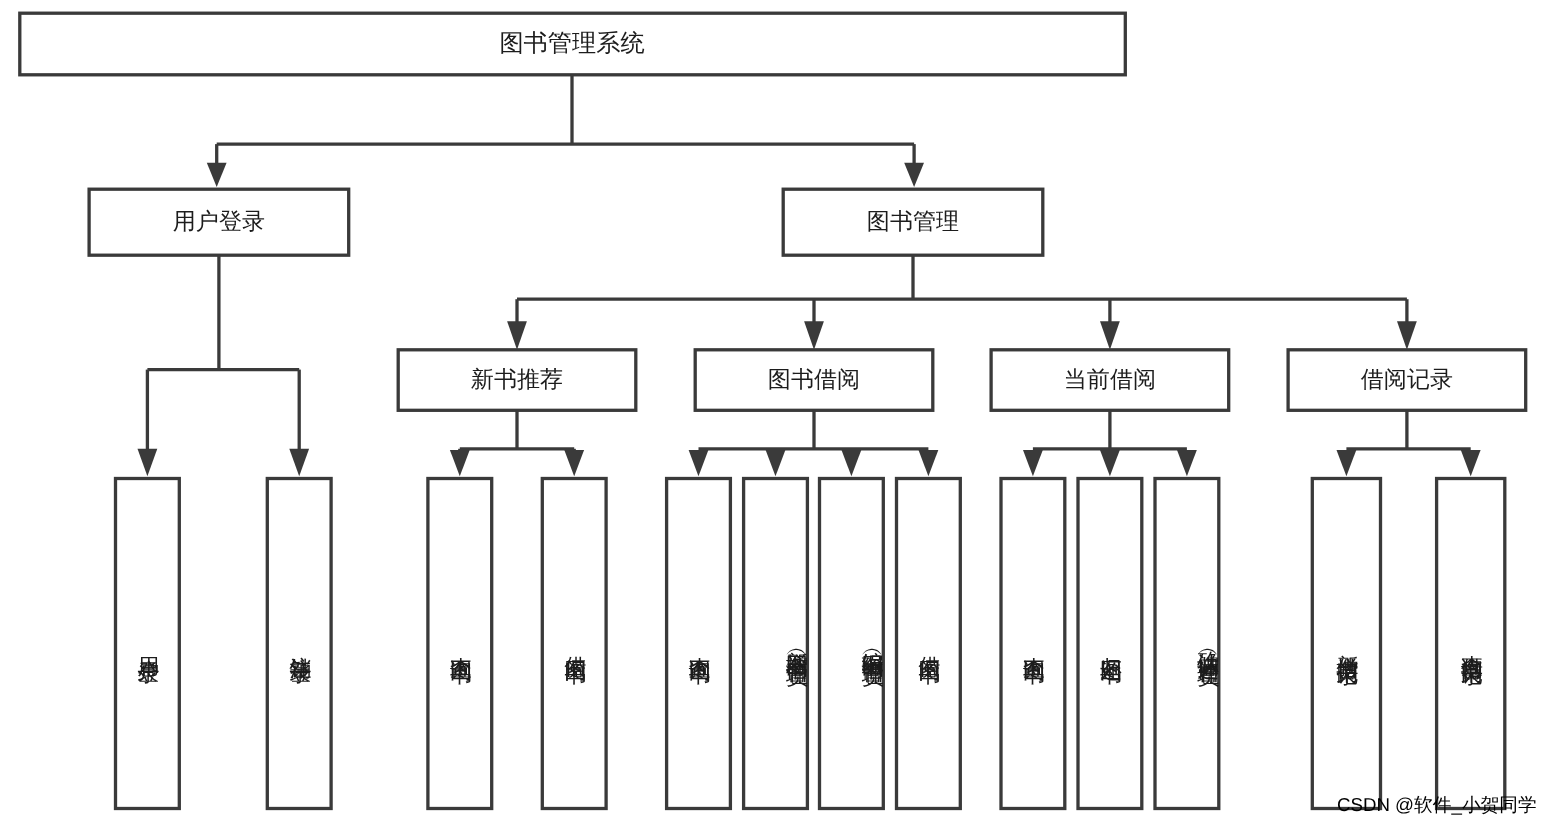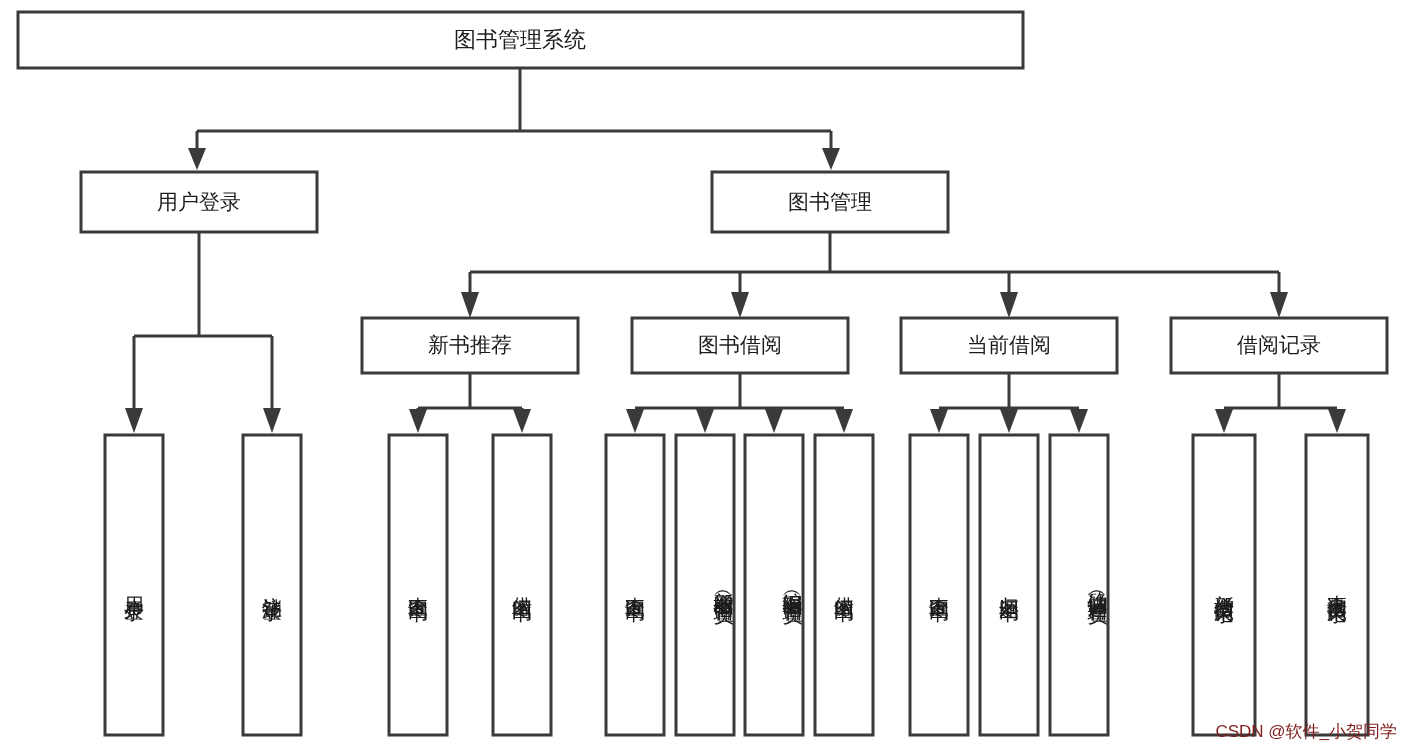--- a/index.html
+++ b/index.html
@@ -68,21 +68,21 @@
     text-align: center;
     white-space: nowrap;
     pointer-events: none;
   }
   .watermark {
     position: absolute;
     right: 8px;
     bottom: 4px;
     font-family: "Liberation Sans", "DejaVu Sans", sans-serif;
     font-size: 17px;
-    color: #7f1d1d;
+    color: #000000;
     white-space: nowrap;
   }
 </style>
 </head>
 <body>
 
 <div id="diagram-root">
 
   <svg class="diagram-canvas" viewBox="0 0 1405 747">
 

